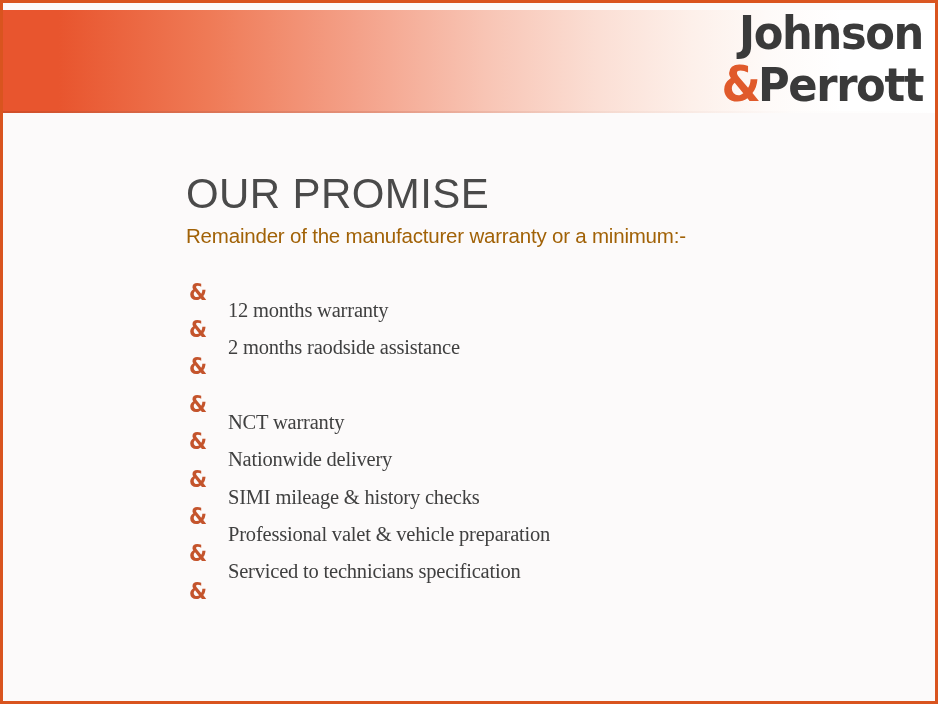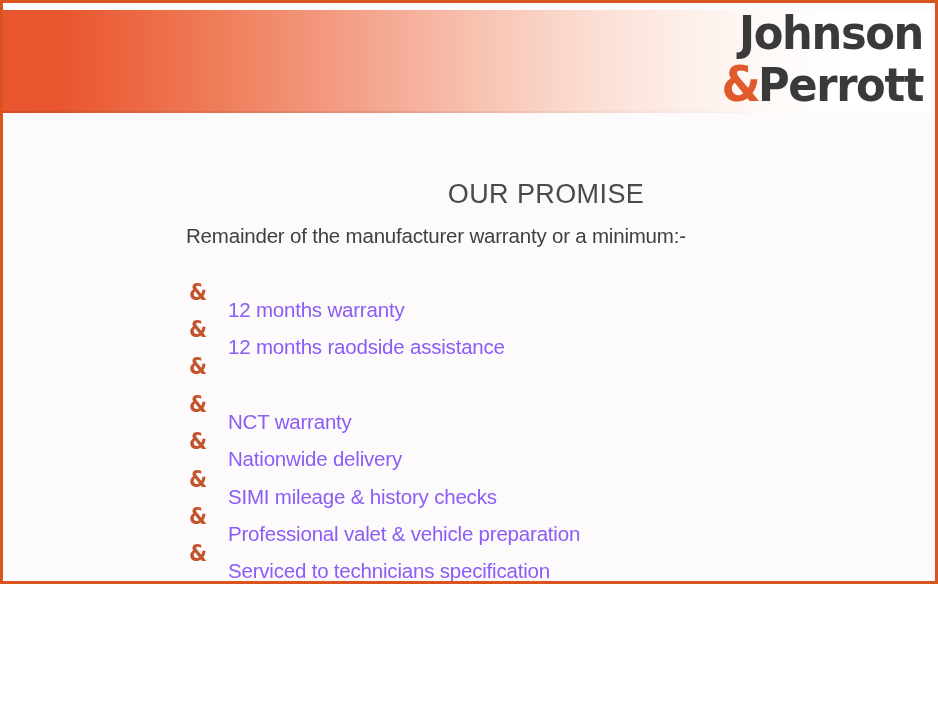--- a/index.html
+++ b/index.html
@@ -10,21 +10,21 @@
     width: 938px;
     height: 704px;
     background: #ffffff;
     font-family: "Liberation Sans", sans-serif;
     overflow: hidden;
   }
 
   #page {
     position: relative;
     width: 938px;
-    height: 584px;
+    height: 704px;
     box-sizing: border-box;
     background: #fcfafa;
     border-left: 3px solid #d9541f;
     border-right: 3px solid #d9541f;
     border-top: 3px solid #d9541f;
     border-bottom: 3px solid #d9541f;
     overflow: hidden;
   }
 
   
@@ -111,34 +111,33 @@
   
   #content {
     position: absolute;
     left: 183px;
     top: 172px;
     width: 720px;
   }
 
   #page-title {
     font-family: "Liberation Sans", sans-serif;
-    font-size: 27px;
+    font-size: 42px;
     font-weight: normal;
     color: #4a4a4a;
     letter-spacing: 0.4px;
     margin: 0;
     line-height: 38px;
-    text-align: center;
   }
 
   #subtitle {
     font-family: "Liberation Sans", sans-serif;
     font-size: 20.5px;
     font-weight: normal;
-    color: #404040;
+    color: #a16207;
     letter-spacing: -0.2px;
     margin: 10px 0 0 0;
     line-height: 26px;
   }
 
   #promise-list {
     list-style: none;
     margin: 24px 0 0 0;
     padding: 0;
   }
@@ -154,23 +153,23 @@
     left: 2px;
     top: 50%;
     transform: translateY(-50%) scaleX(0.9);
     font-family: "DejaVu Sans", sans-serif;
     font-weight: bold;
     font-size: 23px;
     color: #c4542c;
     line-height: 1;
   }
   .promise-text {
-    font-family: Liberation Sans, sans-serif;
+    font-family: Liberation Serif, serif;
     font-size: 20.5px;
-    color: #8b5cf6;
+    color: #404040;
     letter-spacing: -0.2px;
     line-height: 24px;
     margin-top: 36px;
   }
 </style>
 </head>
 <body>
 
 <div id="page">
 
@@ -189,21 +188,21 @@
 
     <p id="subtitle">Remainder of the manufacturer warranty or a minimum:-</p>
 
     <ul id="promise-list">
       <li class="promise-item">
         <span class="bullet-amp">&amp;</span>
         <span class="promise-text">12 months warranty</span>
       </li>
       <li class="promise-item">
         <span class="bullet-amp">&amp;</span>
-        <span class="promise-text">12 months raodside assistance</span>
+        <span class="promise-text">2 months raodside assistance</span>
       </li>
       <li class="promise-item">
         <span class="bullet-amp">&amp;</span>
       </li>
       <li class="promise-item">
         <span class="bullet-amp">&amp;</span>
         <span class="promise-text">NCT warranty</span>
       </li>
       <li class="promise-item">
         <span class="bullet-amp">&amp;</span>

